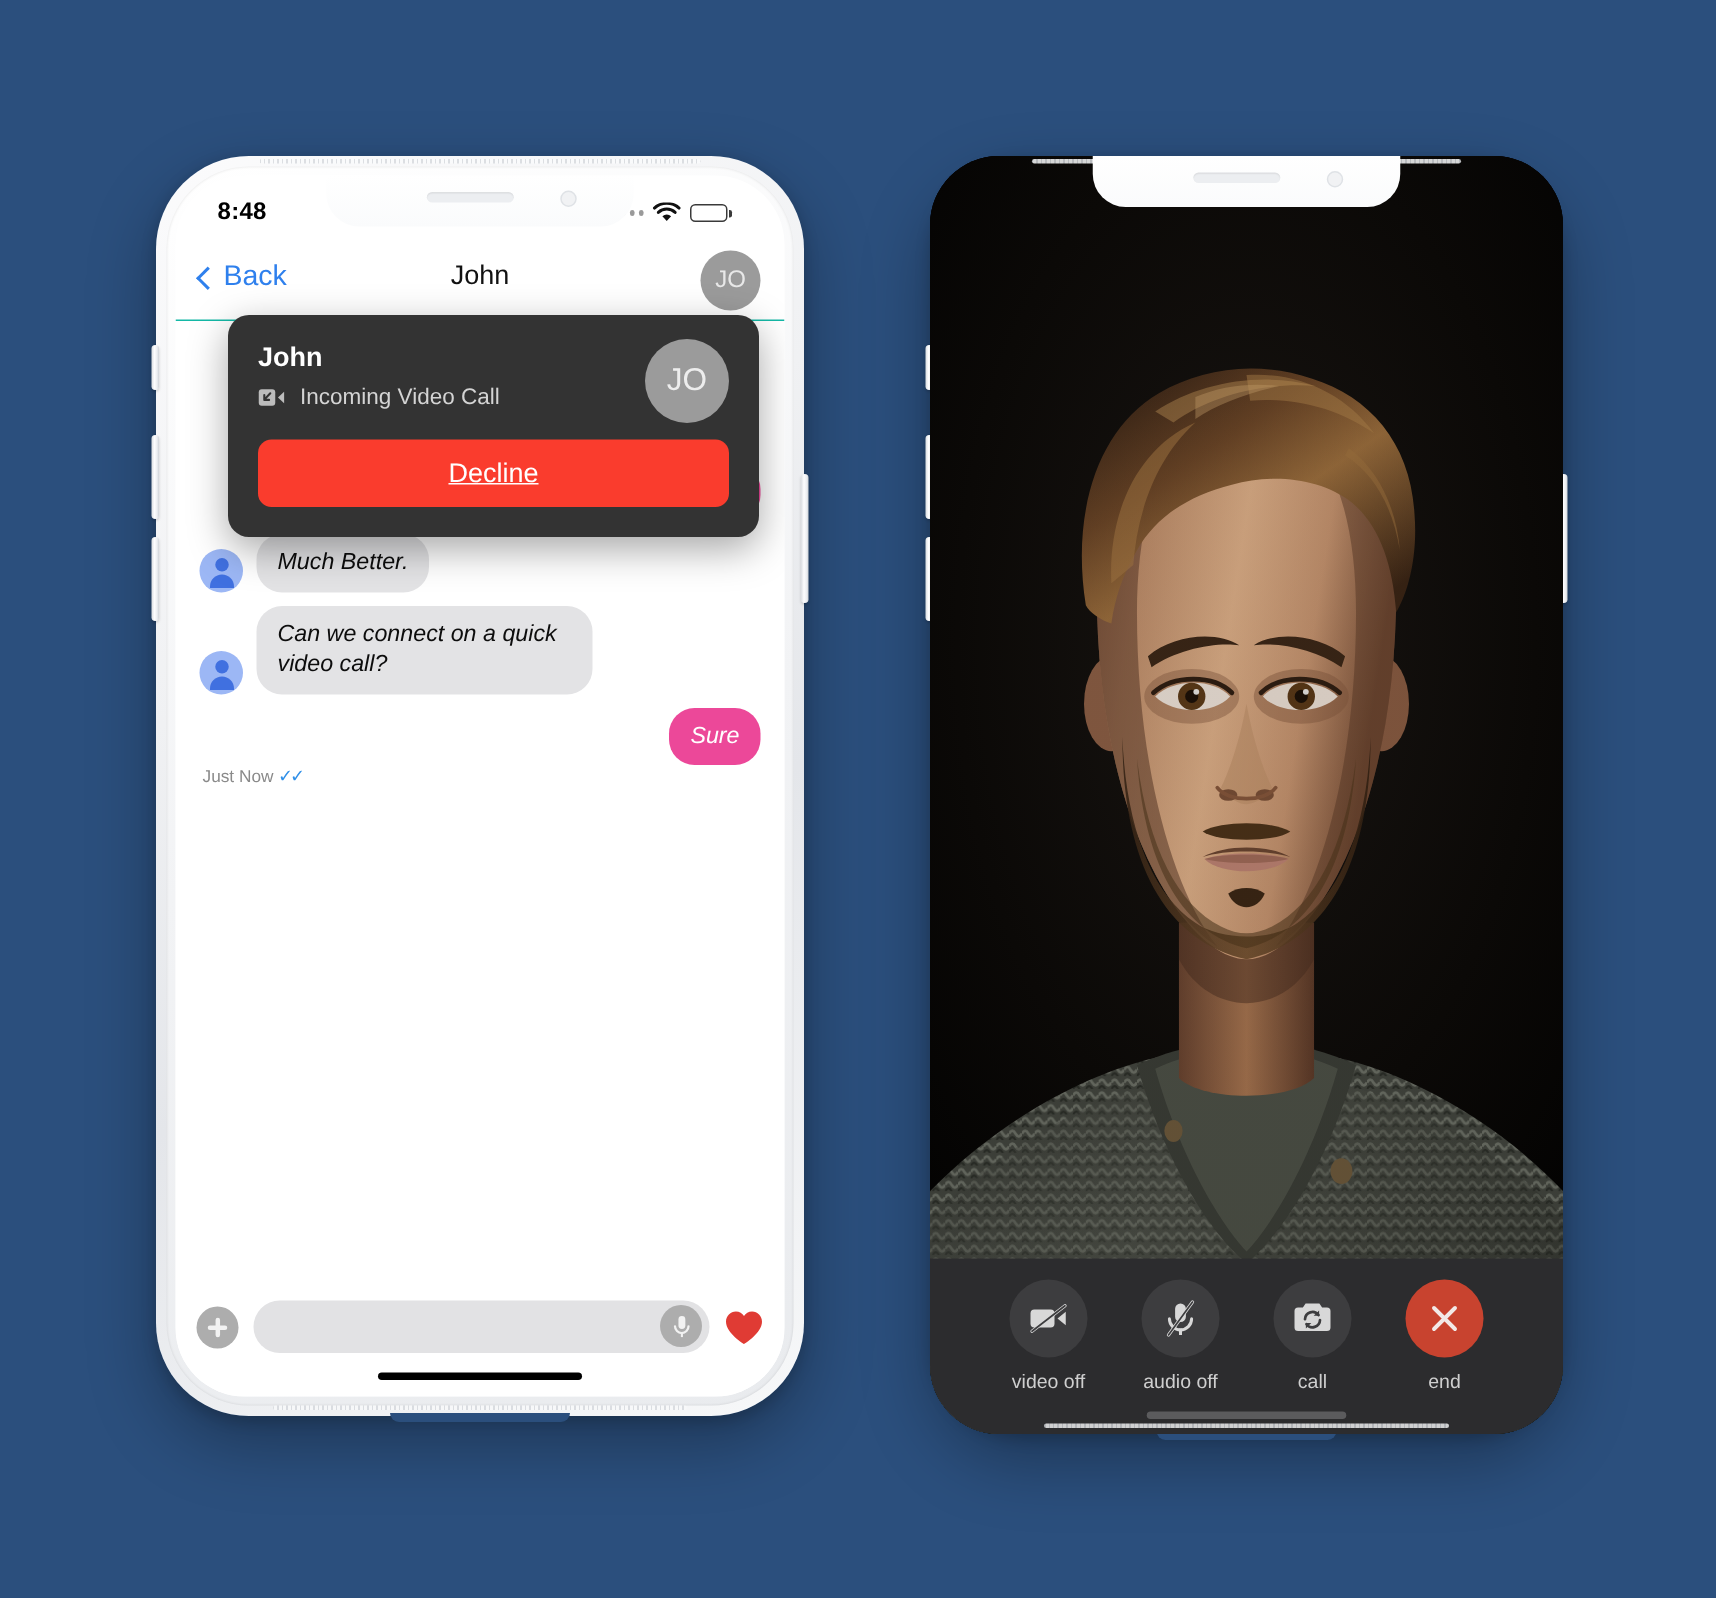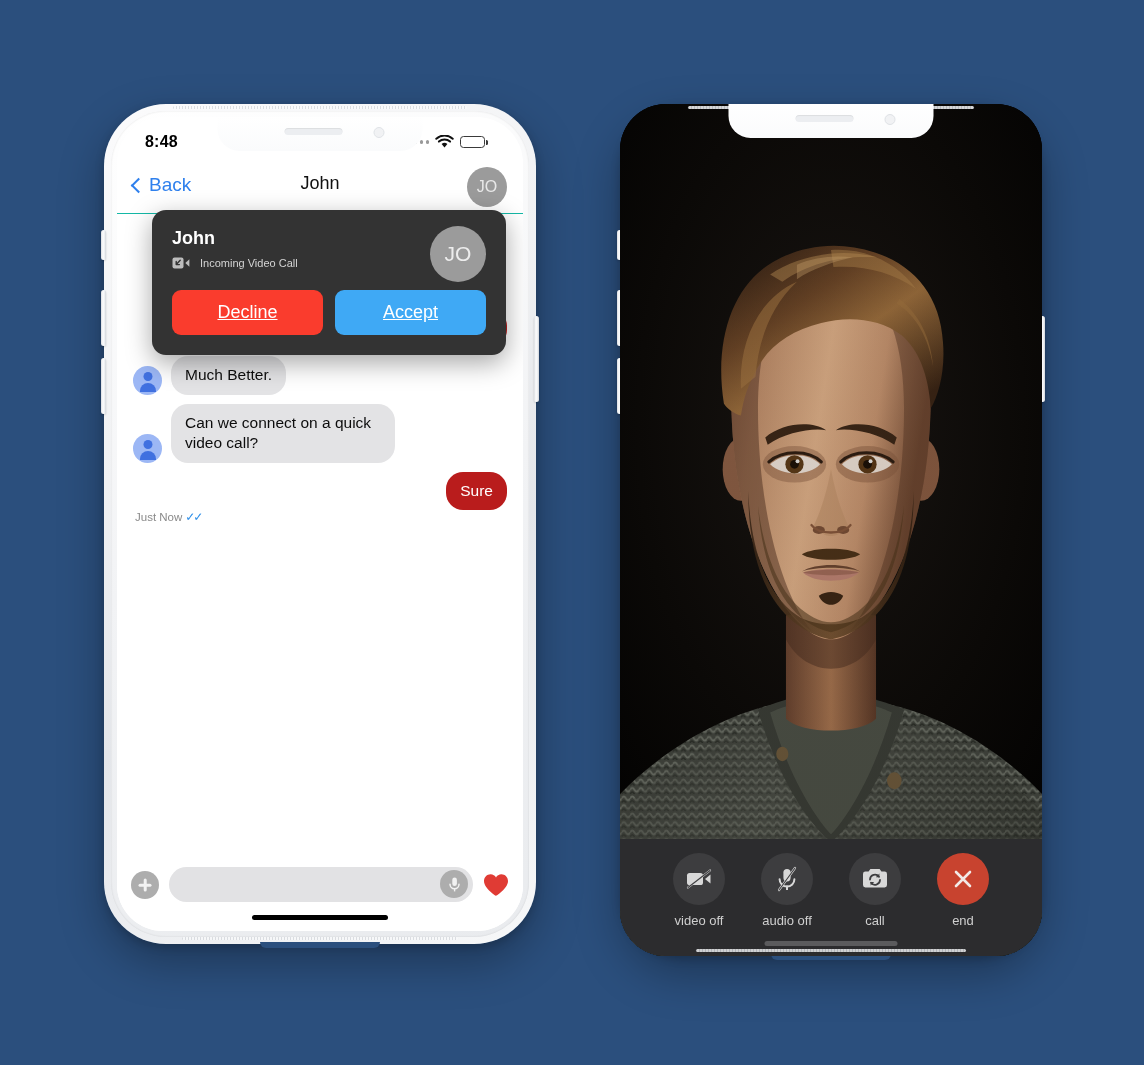--- a/index.html
+++ b/index.html
@@ -191,21 +191,21 @@
     display: flex; align-items: center; justify-content: center;
     font-size: 16px;
   }
 
   .chat-area {
     position: absolute;
     top: 96px; left: 0; right: 0; bottom: 78px;
     background: #fff;
     overflow: hidden;
   }
-  .msg-row { display: flex; align-items: flex-end; padding: 0 16px; margin-bottom: 9px; }
+  .msg-row { display: flex; align-items: flex-end; padding: 0 16px; margin-bottom: 9px; font-style: italic; }
   .msg-row.out { justify-content: flex-end; }
   .avatar-sm {
     width: 29px; height: 29px; border-radius: 50%;
     background: #9cb7f5;
     flex: 0 0 29px;
     position: relative;
     margin-right: 9px;
   }
   .avatar-sm::before {
     content: ""; position: absolute;
@@ -218,21 +218,21 @@
     width: 16px; height: 9px; border-radius: 8px 8px 0 0; background: #4070e0;
   }
   .bubble {
     max-width: 196px;
     padding: 9px 14px;
     border-radius: 17px;
     font-size: 15.5px;
     line-height: 1.32;
   }
   .bubble.in { background: #e3e3e5; color: #0d0d0d; }
-  .bubble.out { background: #b91c1c; color: #fff; text-align: center; }
+  .bubble.out { background: #ec4899; color: #fff; text-align: center; }
   .meta {
     text-align: left;
     padding: 0 18px;
     font-size: 11.5px;
     color: #8a8a8a;
     margin-top: -3px;
   }
   .ticks { color: #2f8fe8; font-size: 12px; letter-spacing: -2px; margin-left: 3px; }
 
   .composer {
@@ -297,21 +297,21 @@
     width: 354px;
     background: #333333;
     border-radius: 14px;
     padding: 18px 20px 20px 20px;
     box-sizing: border-box;
     z-index: 60;
     box-shadow: 0 8px 26px rgba(0,0,0,0.35);
   }
   .call-name { color: #fff; font-size: 18px; font-weight: bold; }
   .call-sub {
-    color: #d4d4d4; font-size: 11px;
+    color: #d4d4d4; font-size: 15px;
     display: flex; align-items: center; gap: 8px;
     margin-top: 7px;
   }
   .call-avatar {
     position: absolute;
     right: 20px; top: 16px;
     width: 56px; height: 56px; border-radius: 50%;
     background: #9b9b9b;
     color: #ededed;
     display: flex; align-items: center; justify-content: center;
@@ -464,21 +464,20 @@
         <svg width="20" height="14" viewBox="0 0 20 14">
           <rect x="0.5" y="1.5" width="11" height="11" rx="2" fill="#bdbdbd"></rect>
           <path d="M8.2 4.2 L4.2 8.4 M4.2 5.4 L4.2 8.6 L7.4 8.6" stroke="#333333" stroke-width="1.4" fill="none" stroke-linecap="round" stroke-linejoin="round"></path>
           <path d="M13.3 7 L17.4 3.2 L17.4 10.8 Z" fill="#bdbdbd"></path>
         </svg>
         <span>Incoming Video Call</span>
       </div>
       <div class="call-avatar">JO</div>
       <div class="call-btns">
         <div class="call-btn" style="background:#fa3c2d">Decline</div>
-        <div class="call-btn" style="background:#3fa9f5">Accept</div>
       </div>
     </div>
   </div>
 </div>
 
 <div class="phone" id="phone-right">
   <div class="top-grille"></div>
   <div class="bottom-grille"></div>
   <div class="bottom-lip"></div>
 

